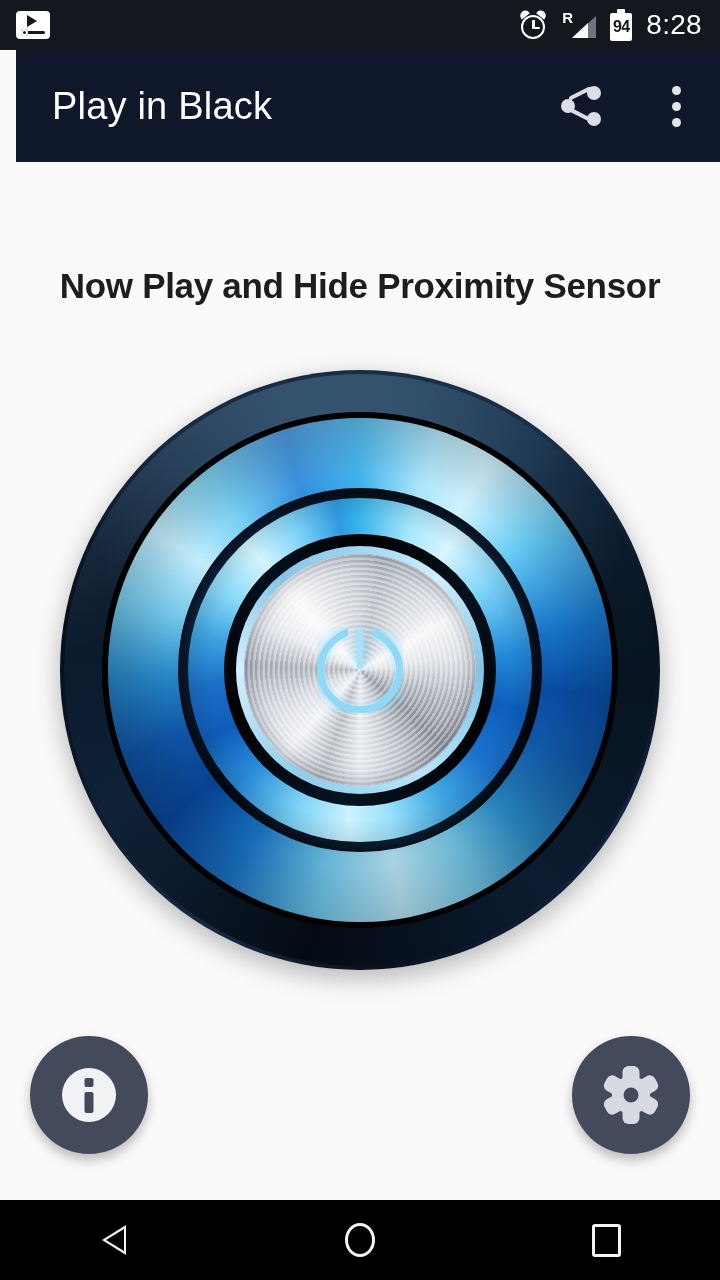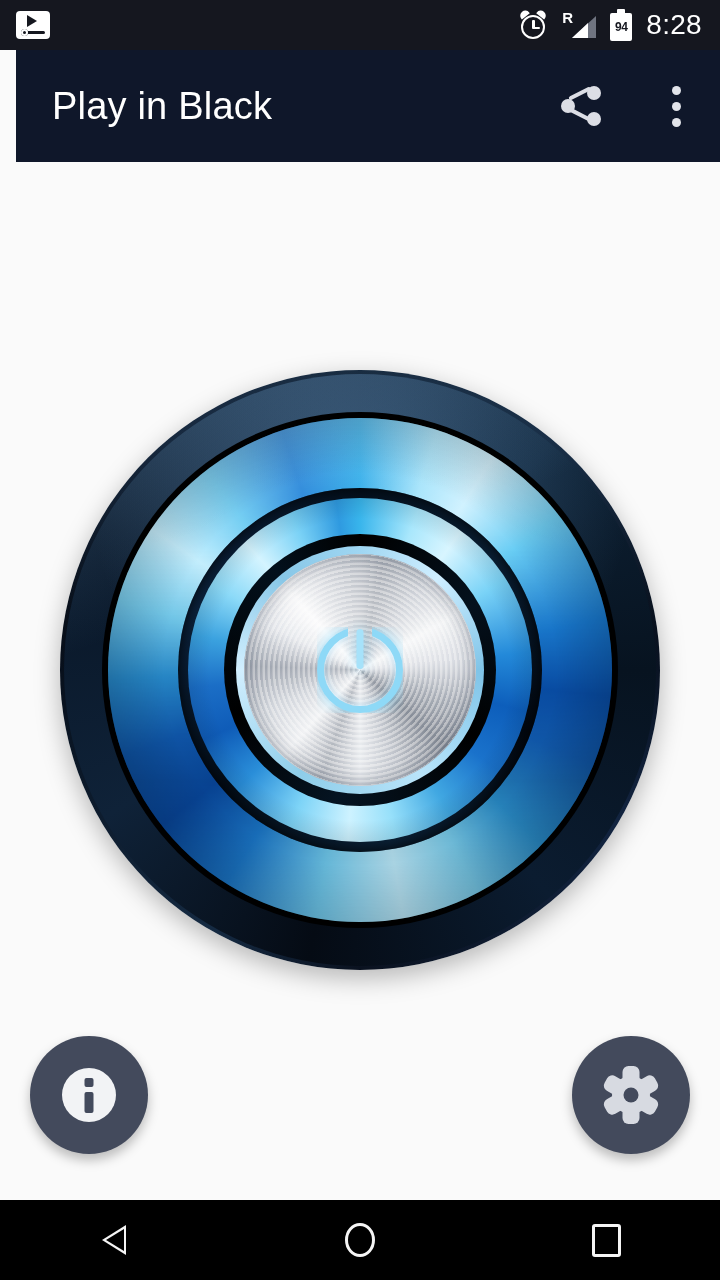--- a/index.html
+++ b/index.html
@@ -104,21 +104,21 @@
     width:22px; height:28px;
     background:#ffffff; border-radius:2px;
   }
   .battery-icon .cap {
     position:absolute; left:7px; top:0;
     width:8px; height:5px; background:#ffffff; border-radius:1px 1px 0 0;
   }
   .battery-icon .num {
     position:absolute; left:0; bottom:0; width:22px; height:28px;
     display:flex; align-items:center; justify-content:center;
-    font-size:12px; font-weight:bold; color:#15171f;
+    font-size:16px; font-weight:bold; color:#15171f;
     letter-spacing:-0.5px;
   }
 
   .clock-text {
     font-size:28px; color:#ffffff; font-weight:400;
     letter-spacing:0.3px;
   }
 
   
   .app-bar {
@@ -527,20 +527,21 @@
           <span></span>
           <span></span>
           <span></span>
         </div>
       </div>
     </div>
   </div>
 
   <div class="content">
 
+    <div class="headline">Now Play and Hide Proximity Sensor</div>
 
     <div class="power-wrap">
       <div class="ring-bezel"></div>
       <div class="ring-bezel-inner"></div>
       <div class="ring-groove-outer"></div>
       <div class="ring-blue"></div>
       <div class="ring-blue-shade"></div>
       <div class="ring-dark-mid"></div>
       <div class="ring-inner-glow"></div>
       <div class="ring-inner-glow-shade"></div>

